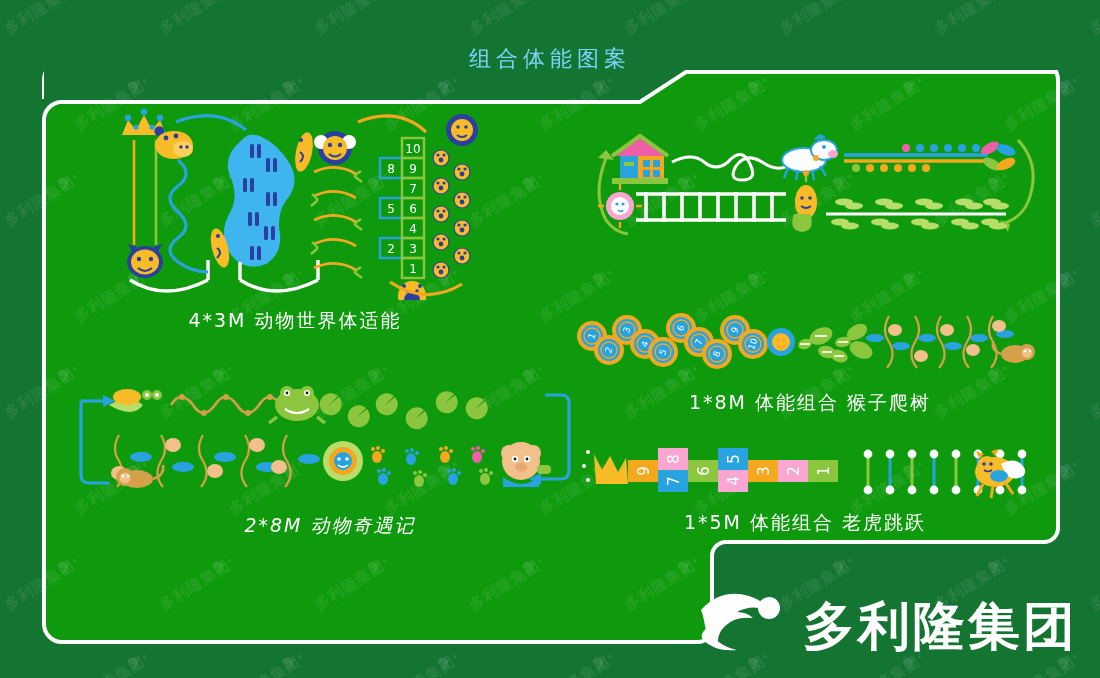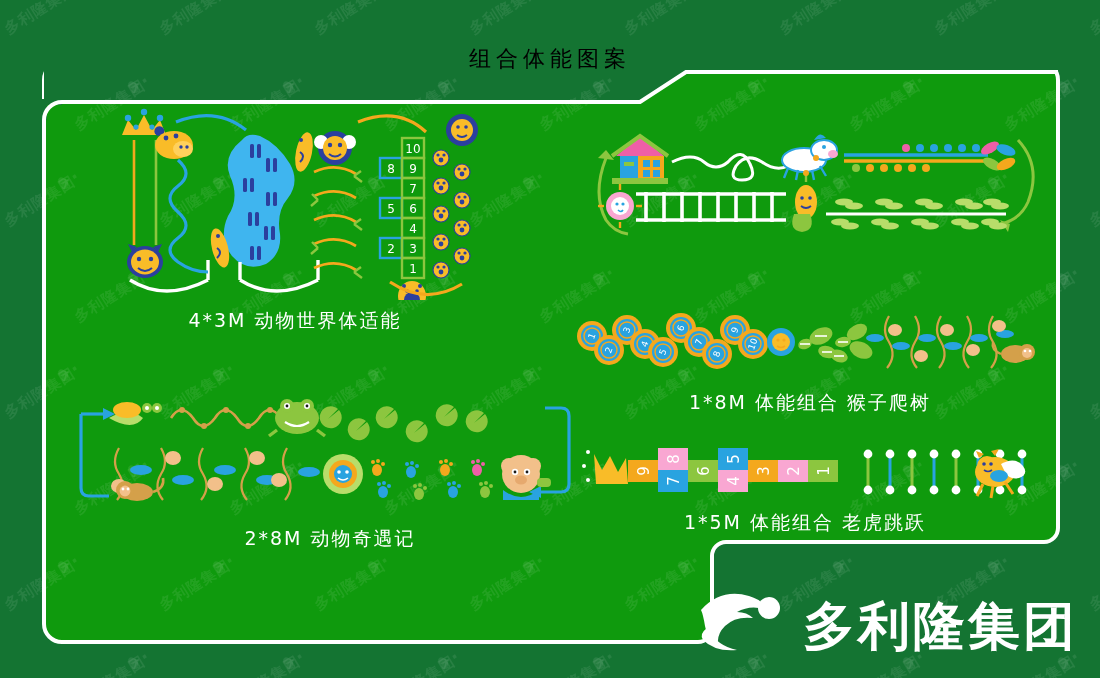--- a/index.html
+++ b/index.html
@@ -22,21 +22,21 @@
   }
   
   #panel{
     position:absolute; left:40px; top:58px; width:1024px; height:588px;
     z-index:2;
   }
   #panel svg{ display:block; }
   
   #page-title{
     position:absolute; left:0; right:0; top:44px; text-align:center;
-    color:#000000; font-size:22px; letter-spacing:5px; z-index:8;
+    color:#7dd3fc; font-size:22px; letter-spacing:5px; z-index:8;
     font-family:"DejaVu Sans","Liberation Sans",sans-serif;
   }
   
   .section{ position:absolute; z-index:6; }
   .sec-caption{
     color:#ffffff; text-align:center; white-space:nowrap;
     font-size:19px; letter-spacing:2px;
     font-family:"DejaVu Sans","Liberation Sans",sans-serif;
   }
   .sec-art{ position:relative; }
@@ -722,21 +722,21 @@
       <circle cx="26" cy="22" r="1.8" fill="#2b3f9e"></circle>
     <path d="M19,28 q4,3 8,0" stroke="#2b3f9e" stroke-width="1.6" fill="none"></path>
     <path d="M14,16 l-3,-7 l8,3 Z" fill="#f4a81d"></path>
       <path d="M30,14 l4,-7 l-8,2 Z" fill="#f4a81d"></path>
     <path d="M36,22 q14,-8 22,2 q6,8 -4,12 q-10,2 -14,-6 Z" fill="#ffffff"></path>
     <path d="M18,42 l-6,12 M28,44 l-2,12 M40,40 l8,12" stroke="#f4a81d" stroke-width="3"></path>
     <ellipse cx="34" cy="34" rx="9" ry="6" fill="#29a3e0"></ellipse>
   </svg>
 </div>
 
-<div class="section" id="sec-animal-adventure" style="left:75px; top:388px; width:500px;">
+<div class="section" id="sec-animal-adventure" style="left:75px; top:375px; width:500px;font-style:italic;">
   <div class="sec-art">
     <svg width="500" height="130" viewBox="0 0 500 130" xmlns="http://www.w3.org/2000/svg">
 
       <path d="M6,26 L6,100 q0,8 8,8 L34,108" stroke="#29a3e0" stroke-width="3.2" fill="none"></path>
       <path d="M6,26 L28,26" stroke="#29a3e0" stroke-width="3.2" fill="none"></path>
       <path d="M28,20 l12,6 l-12,6 Z" fill="#29a3e0"></path>
       <path d="M470,20 L486,20 q8,0 8,8 L494,96 q0,8 -8,8 L464,104" stroke="#29a3e0" stroke-width="3.2" fill="none"></path>
       <path d="M466,98 l-12,6 l12,6 Z" fill="#29a3e0"></path>
 
       <g>

